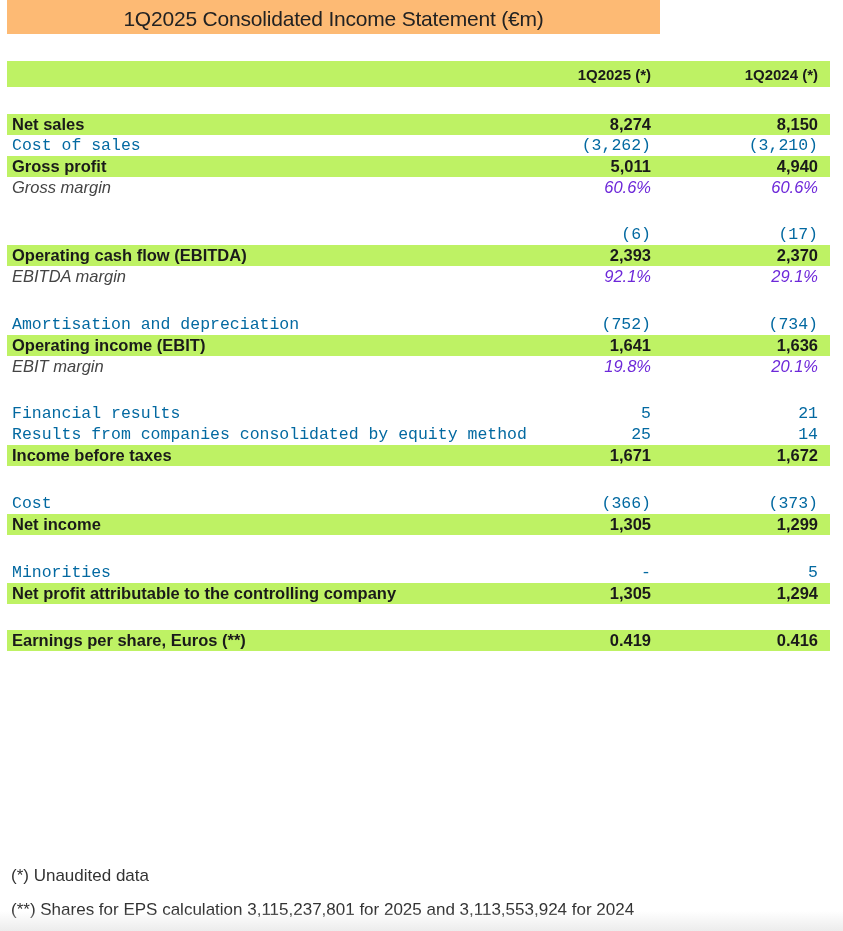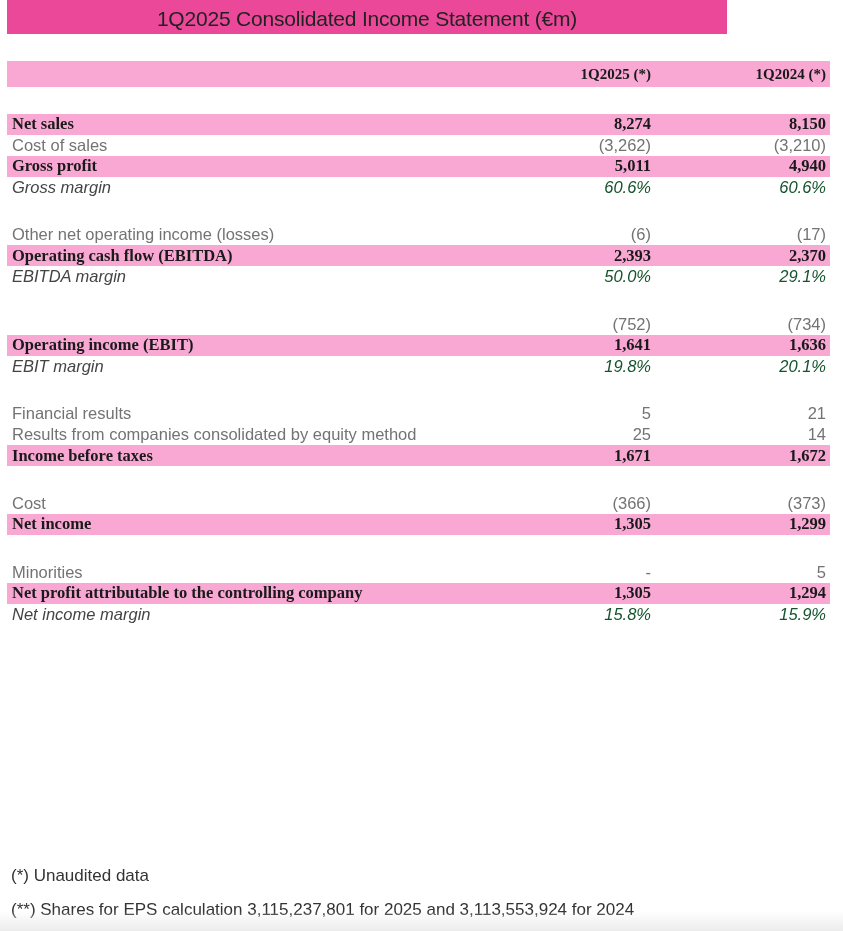--- a/index.html
+++ b/index.html
@@ -1,41 +1,41 @@
 <!DOCTYPE html>
 <html><head>
   <meta charset="utf-8">
   <style>
     html, body { margin: 0; padding: 0; background: #ffffff; }
     body {
       width: 843px; height: 931px; position: relative; overflow: hidden;
       font-family: "Liberation Sans", sans-serif; color: #1a1a1a;
     }
     .title-band {
-      position: absolute; left: 7px; top: 0; width: 720px; height: 34px;
-      background: #ec4899;
+      position: absolute; left: 7px; top: 0; width: 653px; height: 34px;
+      background: #fdba74;
       display: flex; align-items: center; justify-content: center;
       font-size: 21px; color: #222; letter-spacing: -0.2px;
     }
     .title-band span { transform: translateY(2px); }
     .table { position: absolute; left: 7px; top: 61px; width: 823px; }
     .row {
       position: relative; height: 21px; display: flex; align-items: center;
       font-size: 16.5px;
     }
-    .row.shaded { background: #f9a8d4; font-family: Liberation Serif, serif; }
+    .row.shaded { background: #bef264; }
     .row.header { height: 26px; font-weight: bold; font-size: 15px; }
     .row.bold { font-weight: bold; }
     .row.italic { font-style: italic; color: #444; }
-    .row.normal { color: #737373; }
+    .row.normal { color: #0369a1; font-family: Liberation Mono, monospace; }
     .spacer { height: 26.6px; }
     .cell-label { position: absolute; left: 5px; white-space: nowrap; }
     .cell-v1 { position: absolute; right: 179px; text-align: right; white-space: nowrap; }
-    .cell-v2 { position: absolute; right: 4px; text-align: center; white-space: nowrap; }
-    .row.italic .cell-v1, .row.italic .cell-v2 { color: #14532d; margin-left: 48px; }
+    .cell-v2 { position: absolute; right: 12px; text-align: center; white-space: nowrap; }
+    .row.italic .cell-v1, .row.italic .cell-v2 { color: #6d28d9; margin-left: 48px; }
     .notes { position: absolute; left: 11px; top: 862px; font-size: 17px; color: #333; }
     .note { height: 34px; line-height: 28px; white-space: nowrap; }
     .bottom-fade {
       position: absolute; left: 0; bottom: 0; width: 843px; height: 20px;
       background: linear-gradient(to bottom, rgba(255,255,255,0), #ececec);
     }
   </style>
 </head>
 <body>
 
@@ -66,37 +66,37 @@
     <span class="cell-v2">4,940</span>
   </div>
   <div class="row italic">
     <span class="cell-label">Gross margin</span>
     <span class="cell-v1">60.6%</span>
     <span class="cell-v2">60.6%</span>
   </div>
   <div class="spacer"></div>
 
   <div class="row normal">
-    <span class="cell-label">Other net operating income (losses)</span>
     <span class="cell-v1">(6)</span>
     <span class="cell-v2">(17)</span>
   </div>
   <div class="row bold shaded">
     <span class="cell-label">Operating cash flow (EBITDA)</span>
     <span class="cell-v1">2,393</span>
     <span class="cell-v2">2,370</span>
   </div>
   <div class="row italic">
     <span class="cell-label">EBITDA margin</span>
-    <span class="cell-v1">50.0%</span>
+    <span class="cell-v1">92.1%</span>
     <span class="cell-v2">29.1%</span>
   </div>
   <div class="spacer"></div>
 
   <div class="row normal">
+    <span class="cell-label">Amortisation and depreciation</span>
     <span class="cell-v1">(752)</span>
     <span class="cell-v2">(734)</span>
   </div>
   <div class="row bold shaded">
     <span class="cell-label">Operating income (EBIT)</span>
     <span class="cell-v1">1,641</span>
     <span class="cell-v2">1,636</span>
   </div>
   <div class="row italic">
     <span class="cell-label">EBIT margin</span>
@@ -137,27 +137,27 @@
   <div class="row normal">
     <span class="cell-label">Minorities</span>
     <span class="cell-v1">-</span>
     <span class="cell-v2">5</span>
   </div>
   <div class="row bold shaded">
     <span class="cell-label">Net profit attributable to the controlling company</span>
     <span class="cell-v1">1,305</span>
     <span class="cell-v2">1,294</span>
   </div>
-  <div class="row italic">
-    <span class="cell-label">Net income margin</span>
-    <span class="cell-v1">15.8%</span>
-    <span class="cell-v2">15.9%</span>
-  </div>
   <div class="spacer"></div>
 
+  <div class="row bold shaded">
+    <span class="cell-label">Earnings per share, Euros  (**)</span>
+    <span class="cell-v1">0.419</span>
+    <span class="cell-v2">0.416</span>
+  </div>
 </div>
 
 <div class="notes">
   <div class="note">(*) Unaudited data</div>
   <div class="note">(**) Shares for EPS calculation 3,115,237,801 for 2025 and 3,113,553,924 for 2024</div>
 </div>
 
 <div class="bottom-fade"></div>
 
 </body></html>

